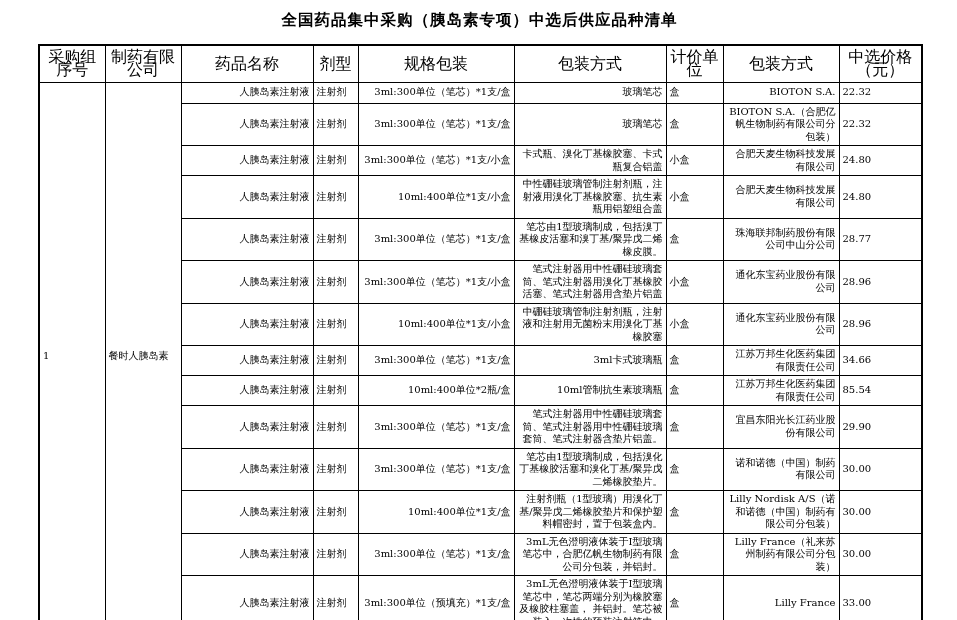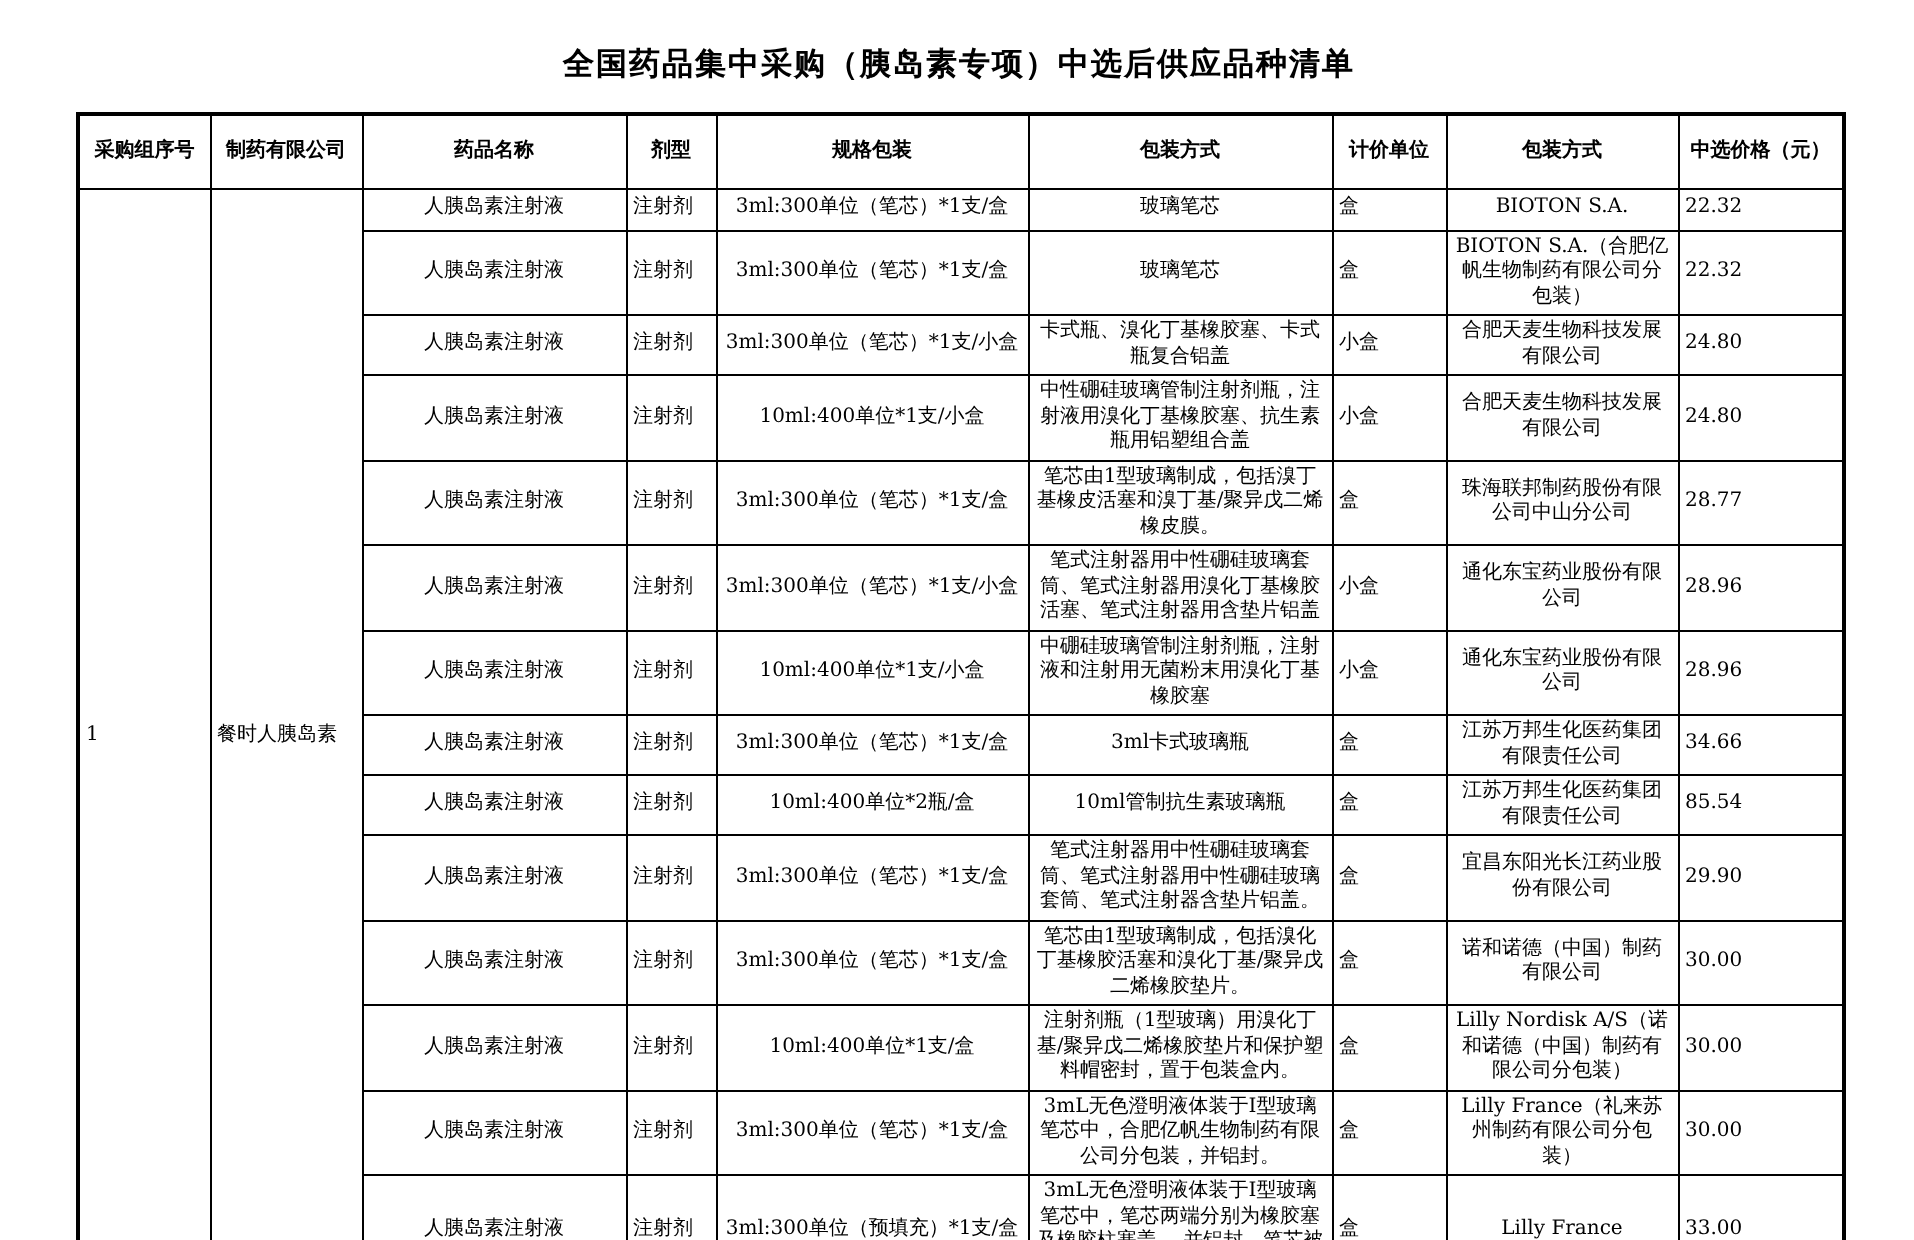--- a/index.html
+++ b/index.html
@@ -7,21 +7,21 @@
     width: 957px;
     height: 620px;
     background: #ffffff;
     font-family: "DejaVu Serif", "Liberation Serif", serif;
     color: #000;
     overflow: hidden;
   }
   .page {
     width: 957px;
     height: 522px;
-    padding: 22px 36px 0 38px;
+    padding: 10px 36px 0 38px;
     position: relative;
     border-radius: 26px;
   }
   .title {
     text-align: center;
     font-size: 15.5px;
     font-weight: bold;
     letter-spacing: 1px;
     margin-bottom: 13px;
   }
@@ -34,29 +34,29 @@
   table.tbl th, table.tbl td {
     border: 1px solid #000;
     font-size: 10px;
     line-height: 12.5px;
     vertical-align: middle;
     padding: 2px 3px;
     word-break: break-all;
     overflow: hidden;
   }
   table.tbl th {
-    font-weight: bold;
+    font-weight: normal;
     text-align: center;
     height: 37px;
     padding: 2px 1px;
-    font-size: 10px;
+    font-size: 16px;
   }
   table.tbl td { height: 21px; }
   td.center { text-align: left; }
-  td.left { text-align: center; margin-left: 15px; }
+  td.left { text-align: right; margin-left: 15px; }
 </style>
 </head>
 <body>
 
 <div class="page">
   <div class="title">全国药品集中采购（胰岛素专项）中选后供应品种清单</div>
   <table class="tbl">
     <colgroup>
       <col style="width:66px">
         <col style="width:76px">

